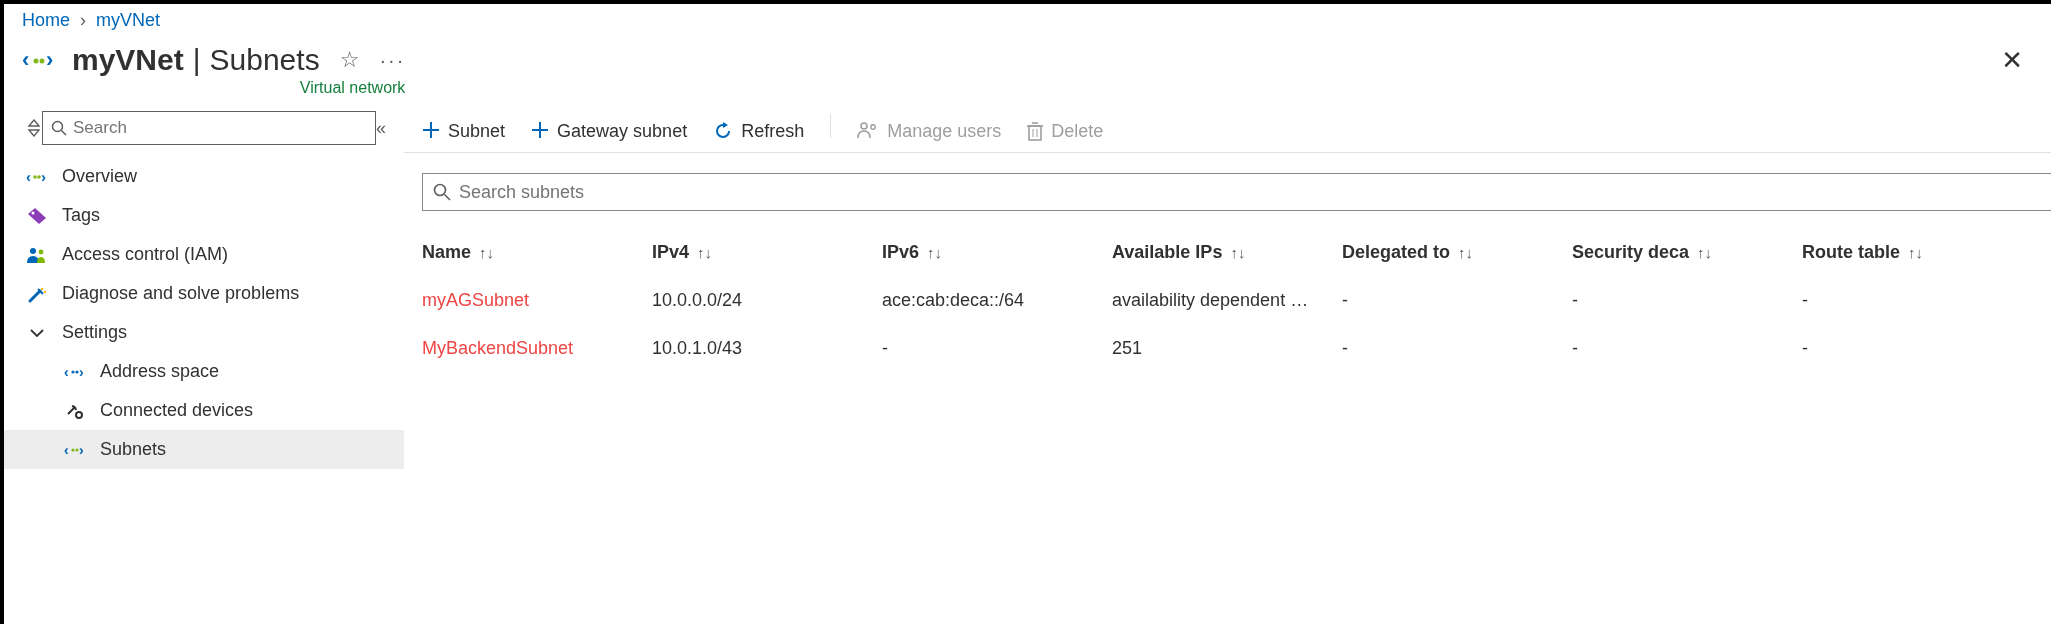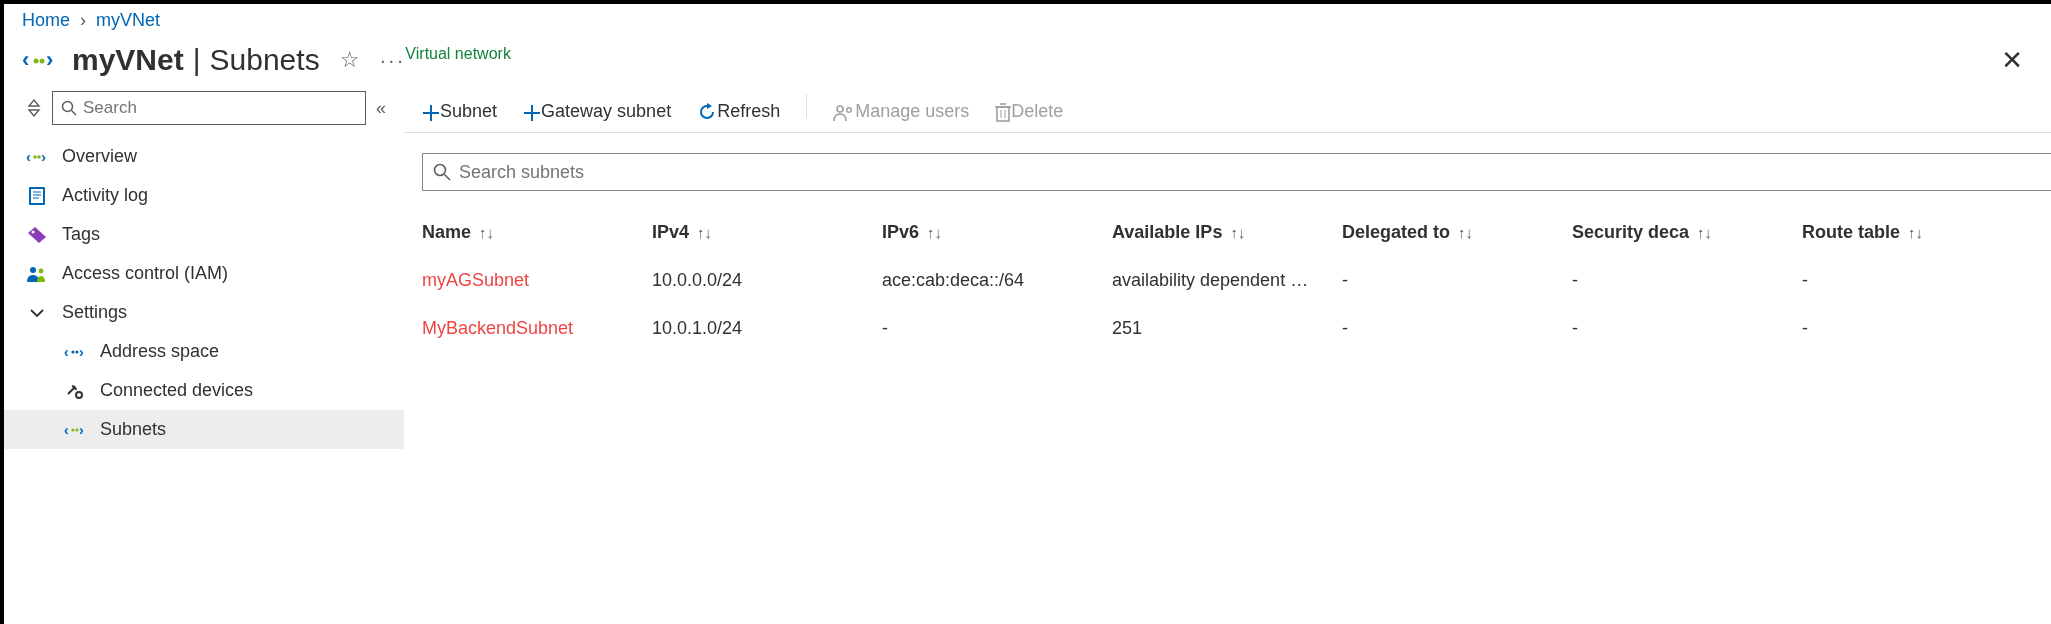--- a/index.html
+++ b/index.html
@@ -7,51 +7,51 @@
   a { color: #0067b8; text-decoration: none; }
 
   
   .breadcrumb { display: flex; align-items: center; gap: 10px; padding: 6px 18px 0 18px; font-size: 18px; }
   .breadcrumb .sep { color: #605e5c; }
   .crumb-link { color: #0067b8; }
 
   
   .page-header { display: flex; align-items: flex-start; padding: 12px 18px 6px 18px; position: relative; }
   .header-icon { margin-right: 16px; margin-top: 6px; }
-  .title-block { display: flex; flex-direction: row; text-align: right; }
+  .title-block { display: flex; flex-direction: column; text-align: right; }
   .title-line { display: flex; align-items: center; gap: 20px; }
   .title-main { font-size: 30px; font-weight: 600; }
   .title-sub { font-size: 30px; font-weight: 400; }
   .title-divider { font-size: 30px; font-weight: 300; padding: 0 4px; }
   .subtitle { font-size: 16px; color: #15803d; margin-top: 2px; }
   .star-icon { cursor: pointer; font-size: 22px; color: #605e5c; }
   .more-head { cursor: pointer; font-size: 20px; color: #605e5c; letter-spacing: 2px; }
   .close-btn { position: absolute; right: 28px; top: 14px; font-size: 26px; color: #323130; cursor: pointer; font-weight: 300; }
 
   
   .body { display: flex; height: calc(624px - 110px); }
   .sidebar { width: 400px; flex-shrink: 0; padding: 8px 0 0 0; }
   .main { flex: 1; padding: 0 18px 0 0; display: flex; flex-direction: column; }
 
   
-  .side-search-row { display: flex; align-items: center; gap: 10px; padding: 0 18px 12px 22px; }
+  .side-search-row { display: flex; align-items: center; gap: 0; padding: 0 18px 12px 22px; }
   .up-down { font-size: 18px; color: #605e5c; cursor: pointer; }
   .side-search { flex: 1; display: flex; align-items: center; border: 1px solid #605e5c; height: 34px; padding: 0 8px; gap: 6px; }
   .side-search input { border: none; outline: none; font-size: 17px; flex: 1; background: transparent; }
   .collapse { font-size: 18px; color: #605e5c; cursor: pointer; }
 
   
   .side-item { display: flex; align-items: center; gap: 14px; padding: 9px 18px 9px 22px; cursor: pointer; font-size: 18px; }
   .side-item.indent { padding-left: 60px; }
   .side-item.selected { background: #ededed; }
   .side-icon { width: 22px; display: flex; justify-content: center; }
 
   
   .toolbar { display: flex; align-items: center; gap: 26px; padding: 6px 6px 10px 18px; border-bottom: 1px solid #e1dfdd; }
-  .tb-btn { display: flex; align-items: flex-end; cursor: pointer; color: #323130; font-size: 18px; margin-top: 12px; }
+  .tb-btn { display: flex; align-items: flex-start; gap: 8px; cursor: pointer; color: #323130; font-size: 18px; margin-top: 12px; }
   .tb-btn .ic { color: #0067b8; }
   .tb-btn.disabled { color: #a19f9d; cursor: default; }
   .tb-btn.disabled .ic { color: #a19f9d; }
   .tb-sep { width: 1px; height: 24px; background: #e1dfdd; }
 
   
   .subnet-search { margin: 20px 0 0 18px; display: flex; align-items: center; border: 1px solid #8a8886; height: 38px; padding: 0 10px; gap: 8px; }
   .subnet-search input { border: none; outline: none; font-size: 18px; flex: 1; background: transparent; color: #605e5c; }
   .search-glyph { color: #605e5c; }
 
@@ -128,32 +128,20 @@
         <svg width="22" height="16" viewBox="0 0 22 16">
             <text x="0" y="13" font-size="15" fill="#0067b8" font-weight="700">‹</text>
             <circle cx="9" cy="8" r="1.8" fill="#83b81a"></circle>
             <circle cx="13" cy="8" r="1.8" fill="#83b81a"></circle>
             <text x="15" y="13" font-size="15" fill="#0067b8" font-weight="700">›</text>
           </svg>
       </span>
       <span>Overview</span>
     </div>
 
-    <div class="side-item">
-      <span class="side-icon">
-        <svg width="18" height="20" viewBox="0 0 18 20">
-            <rect x="1" y="1" width="16" height="18" rx="1" fill="#0067b8"></rect>
-            <rect x="3" y="3" width="12" height="14" fill="#fff"></rect>
-            <line x1="5" y1="6" x2="13" y2="6" stroke="#0067b8"></line>
-            <line x1="5" y1="9" x2="13" y2="9" stroke="#0067b8"></line>
-            <line x1="5" y1="12" x2="11" y2="12" stroke="#0067b8"></line>
-          </svg>
-      </span>
-      <span>Activity log</span>
-    </div>
 
     <div class="side-item">
       <span class="side-icon">
         <svg width="20" height="18" viewBox="0 0 20 18">
             <path d="M1 7 L8 1 L19 11 L12 17 Z" fill="#8a3db6"></path>
             <circle cx="6" cy="6" r="1.5" fill="#fff"></circle>
           </svg>
       </span>
       <span>Tags</span>
     </div>
@@ -163,20 +151,31 @@
         <svg width="22" height="18" viewBox="0 0 22 18">
             <circle cx="7" cy="5" r="3" fill="#0067b8"></circle>
             <path d="M1 17 Q1 10 7 10 Q13 10 13 17" fill="#0067b8"></path>
             <circle cx="15" cy="6" r="2.4" fill="#7fba00"></circle>
             <path d="M11 17 Q11 11 15 11 Q19 11 19 17" fill="#7fba00"></path>
           </svg>
       </span>
       <span>Access control (IAM)</span>
     </div>
 
+    <div class="side-item">
+      <span class="side-icon">
+        <svg width="20" height="20" viewBox="0 0 20 20">
+            <line x1="3" y1="17" x2="13" y2="7" stroke="#0067b8" stroke-width="3" stroke-linecap="round"></line>
+            <line x1="11" y1="5" x2="16" y2="10" stroke="#0067b8" stroke-width="2"></line>
+            <circle cx="15" cy="5" r="1.2" fill="#ffb900"></circle>
+            <circle cx="18" cy="8" r="1.2" fill="#ffb900"></circle>
+          </svg>
+      </span>
+      <span>Diagnose and solve problems</span>
+    </div>
 
     <div class="side-item">
       <span class="side-icon">
         <svg width="14" height="10" viewBox="0 0 14 10">
             <path d="M1 2 L7 8 L13 2" fill="none" stroke="#323130" stroke-width="1.8"></path>
           </svg>
       </span>
       <span>Settings</span>
     </div>
 
@@ -318,21 +317,21 @@
           <div class="cell">10.0.0.0/24</div>
           <div class="cell">ace:cab:deca::/64</div>
           <div class="cell">availability dependent …</div>
           <div class="cell">-</div>
           <div class="cell">-</div>
           <div class="cell">-</div>
           <div class="more-cell">···</div>
         </div>
         <div class="trow">
           <div class="cell link-cell">MyBackendSubnet</div>
-          <div class="cell">10.0.1.0/24</div>
+          <div class="cell">10.0.1.0/43</div>
           <div class="cell">-</div>
           <div class="cell">251</div>
           <div class="cell">-</div>
           <div class="cell">-</div>
           <div class="cell">-</div>
           <div class="more-cell">···</div>
         </div>
       </div>
     </div>
   </div>

